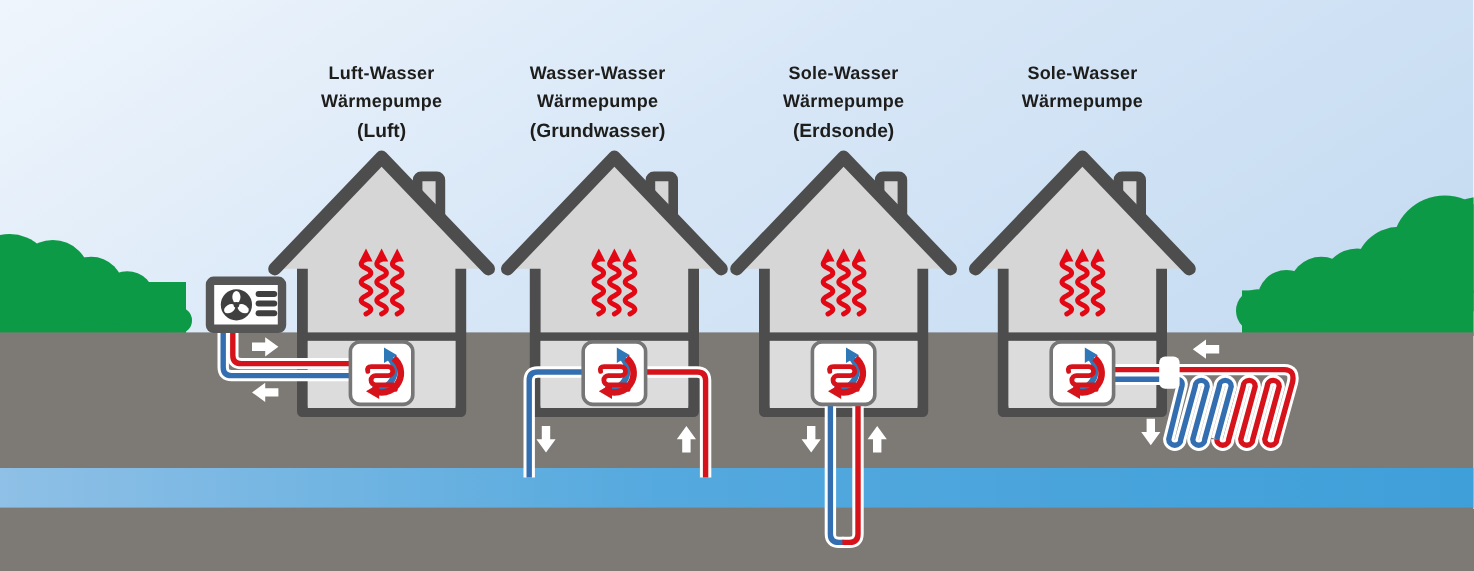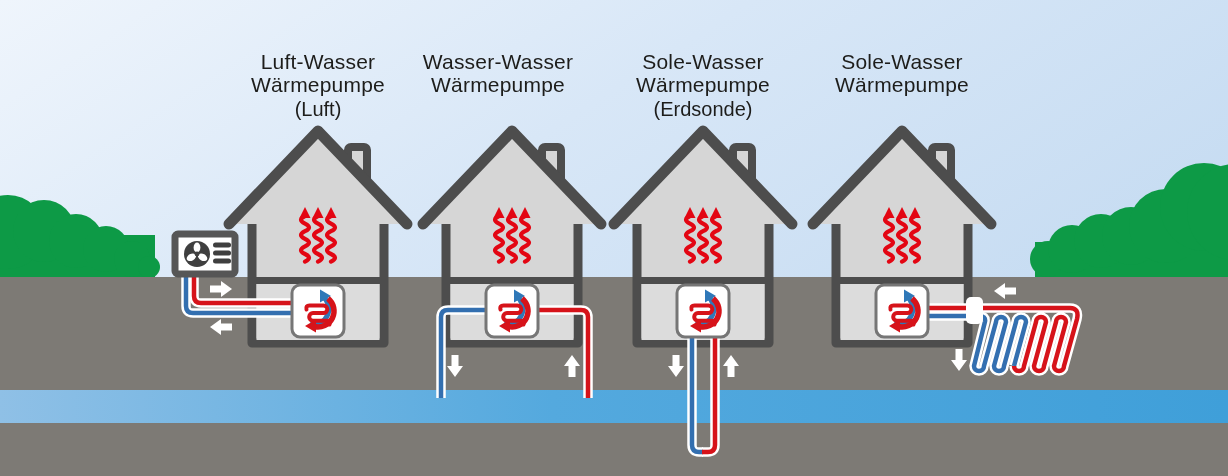--- a/index.html
+++ b/index.html
@@ -8,24 +8,24 @@
     width:1228px; height:476px;
     overflow:hidden;
     font-family:"Liberation Sans", sans-serif;
   }
   .scene svg { position:absolute; left:0; top:0; display:block; }
   .pump-title {
     position:absolute; top:50px; width:224px;
     text-align:center; color:#1d1d1b; z-index:5;
   }
   .pump-title .line {
-    font-size:21px; font-weight:normal; line-height:23px; letter-spacing:.2px;
+    font-size:15px; font-weight:bold; line-height:23px; letter-spacing:.2px;
   }
   .pump-title .subtitle {
-    font-size:20px; font-weight:normal; line-height:19px; margin-top:4px;
+    font-size:16px; font-weight:bold; line-height:19px; margin-top:4px;
   }
   .t1 { left:206px; } .t2 { left:386px; } .t3 { left:591px; } .t4 { left:790px; }
 </style>
 </head>
 <body>
 
 <div class="scene">
 
   <svg width="1228" height="476" viewBox="0 0 1228 476">
     <defs>
@@ -187,20 +187,21 @@
   </svg>
 
   <div class="pump-title t1">
     <div class="line">Luft-Wasser</div>
     <div class="line">Wärmepumpe</div>
     <div class="subtitle">(Luft)</div>
   </div>
   <div class="pump-title t2">
     <div class="line">Wasser-Wasser</div>
     <div class="line">Wärmepumpe</div>
+    <div class="subtitle">(Grundwasser)</div>
   </div>
   <div class="pump-title t3">
     <div class="line">Sole-Wasser</div>
     <div class="line">Wärmepumpe</div>
     <div class="subtitle">(Erdsonde)</div>
   </div>
   <div class="pump-title t4">
     <div class="line">Sole-Wasser</div>
     <div class="line">Wärmepumpe</div>
   </div>

